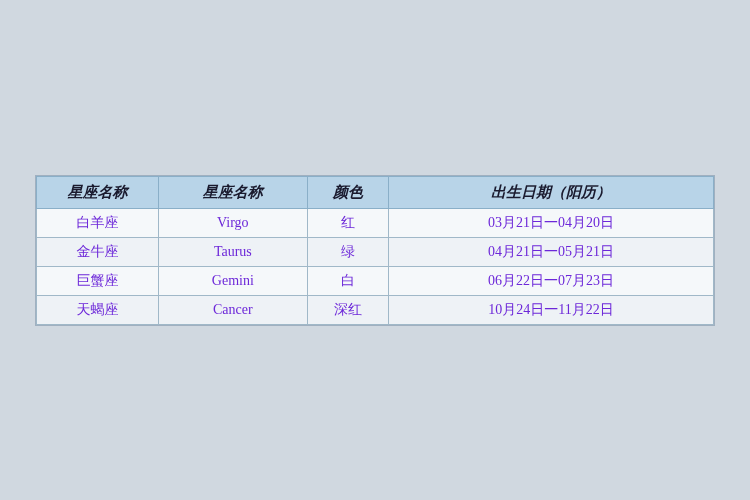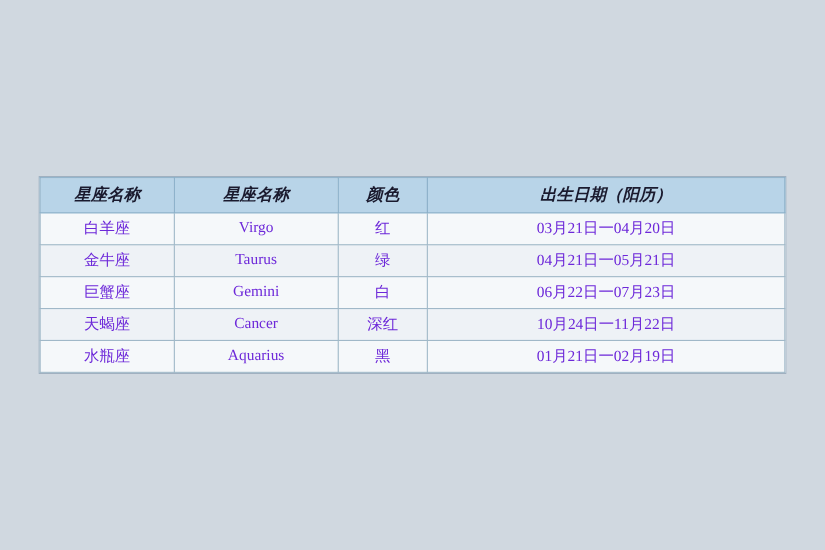--- a/index.html
+++ b/index.html
@@ -89,21 +89,15 @@
           <td>Gemini</td>
           <td>白</td>
           <td>06月22日一07月23日</td>
         </tr>
         <tr>
           <td>天蝎座</td>
           <td>Cancer</td>
           <td>深红</td>
           <td>10月24日一11月22日</td>
         </tr>
-        <tr>
-          <td>水瓶座</td>
-          <td>Aquarius</td>
-          <td>黑</td>
-          <td>01月21日一02月19日</td>
-        </tr>
       </tbody>
   </table>
 </div>
 
 </body></html>

